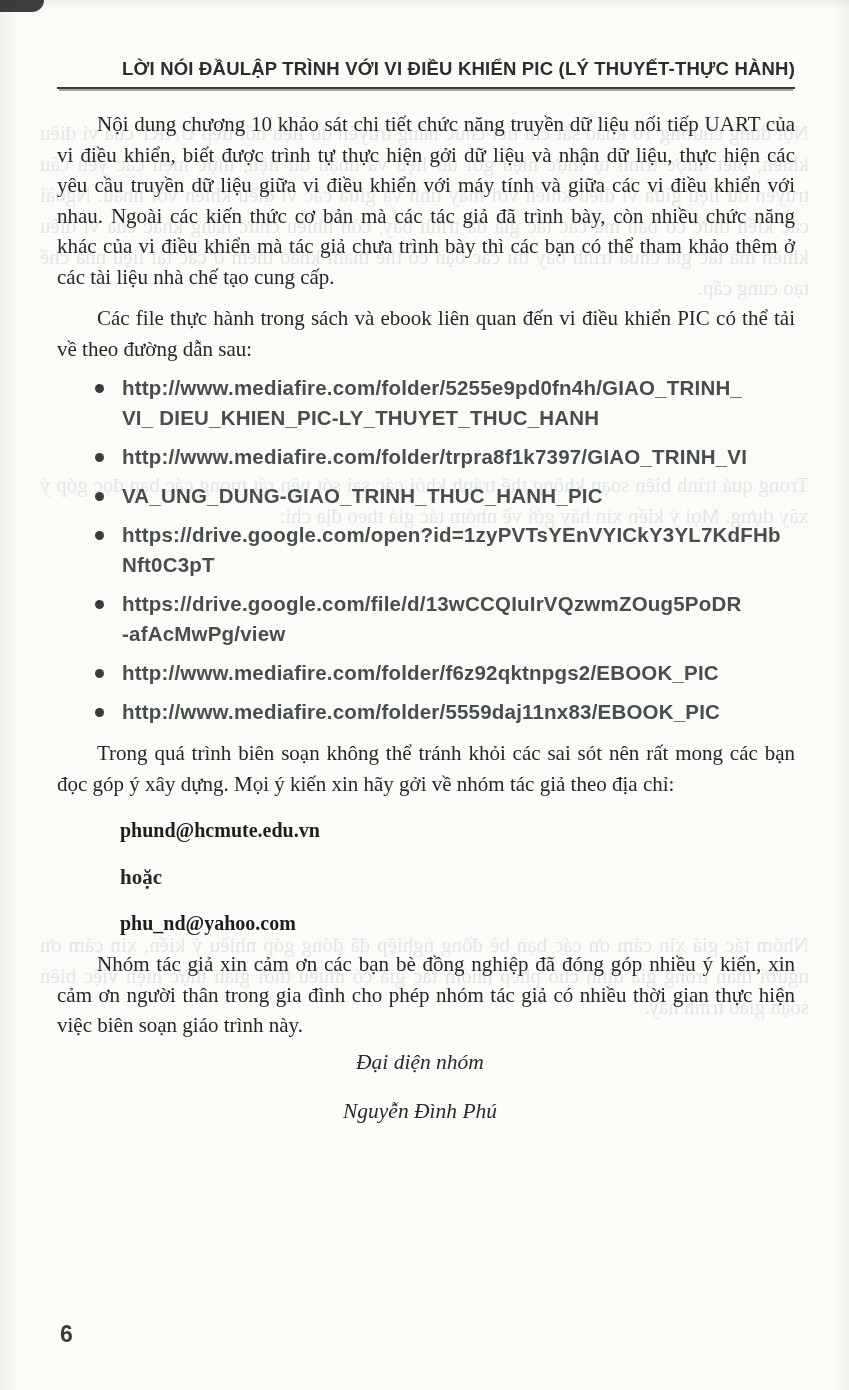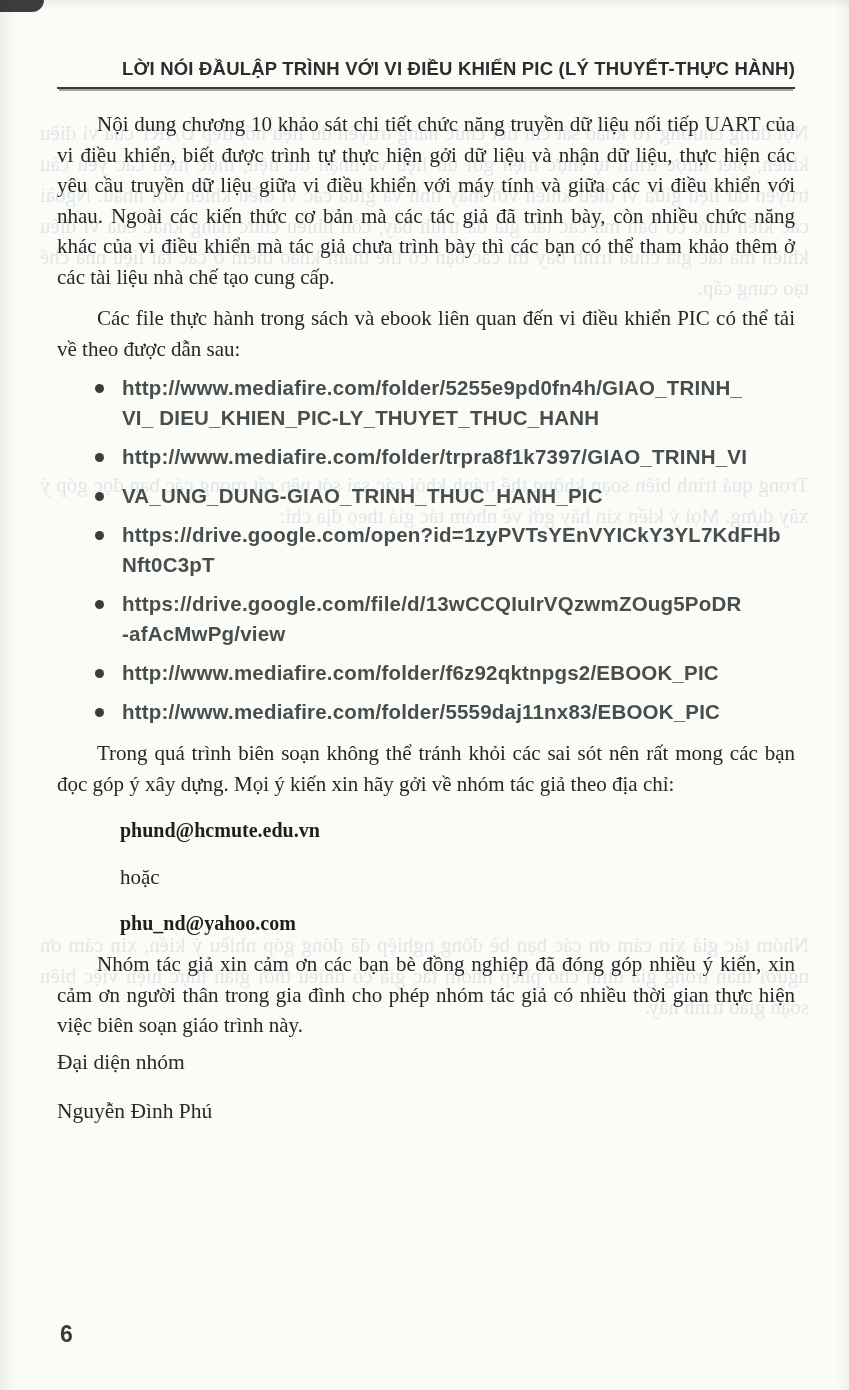--- a/index.html
+++ b/index.html
@@ -83,29 +83,29 @@
   .email-line{
     margin:16px 0 0 0;
     padding-left:63px;
     font-size:20px;line-height:30px;
     font-weight:bold;color:#1e1e1e;
   }
   .sep-line{
     margin:17px 0 0 0;
     padding-left:63px;
     font-size:21px;line-height:30px;
-    font-weight:normal;color:#272727;
+    font-weight:bold;color:#272727;
   }
 
   
   .sig{
     margin-top:6px;
-    text-align:left;
+    text-align:center;
     padding-right:12px;
-    font-size:21.5px;line-height:30px;color:#2a2a2a;
+    font-size:21.5px;line-height:30px;color:#2a2a2a;font-style:italic;
   }
   .sig .role{margin-top:6px;}
   .sig .name{margin-top:19px;}
 
   .page-num{
     position:absolute;left:60px;bottom:42px;
     font-family:"Liberation Sans", sans-serif;
     font-weight:bold;font-size:23px;color:#3b3b3b;
   }
 </style>
@@ -122,21 +122,21 @@
 
   <div class="content">
 
     <div class="hdr">
       <span>LỜI NÓI ĐẦU</span>
       <span>LẬP TRÌNH VỚI VI ĐIỀU KHIỂN PIC (LÝ THUYẾT-THỰC HÀNH)</span>
     </div>
 
     <p class="para first">Nội dung chương 10 khảo sát chi tiết chức năng truyền dữ liệu nối tiếp UART của vi điều khiển, biết được trình tự thực hiện gởi dữ liệu và nhận dữ liệu, thực hiện các yêu cầu truyền dữ liệu giữa vi điều khiển với máy tính và giữa các vi điều khiển với nhau. Ngoài các kiến thức cơ bản mà các tác giả đã trình bày, còn nhiều chức năng khác của vi điều khiển mà tác giả chưa trình bày thì các bạn có thể tham khảo thêm ở các tài liệu nhà chế tạo cung cấp.</p>
 
-    <p class="para mid">Các file thực hành trong sách và ebook liên quan đến vi điều khiển PIC có thể tải về theo được dẫn sau:</p>
+    <p class="para mid">Các file thực hành trong sách và ebook liên quan đến vi điều khiển PIC có thể tải về theo đường dẫn sau:</p>
 
     <ul class="links">
       <li>
         <span class="bullet"></span>
         <span>
           <span class="url-line">http://www.mediafire.com/folder/5255e9pd0fn4h/GIAO_TRINH_</span>
           <span class="url-line">VI_ DIEU_KHIEN_PIC-LY_THUYET_THUC_HANH</span>
         </span>
       </li>
       <li>

